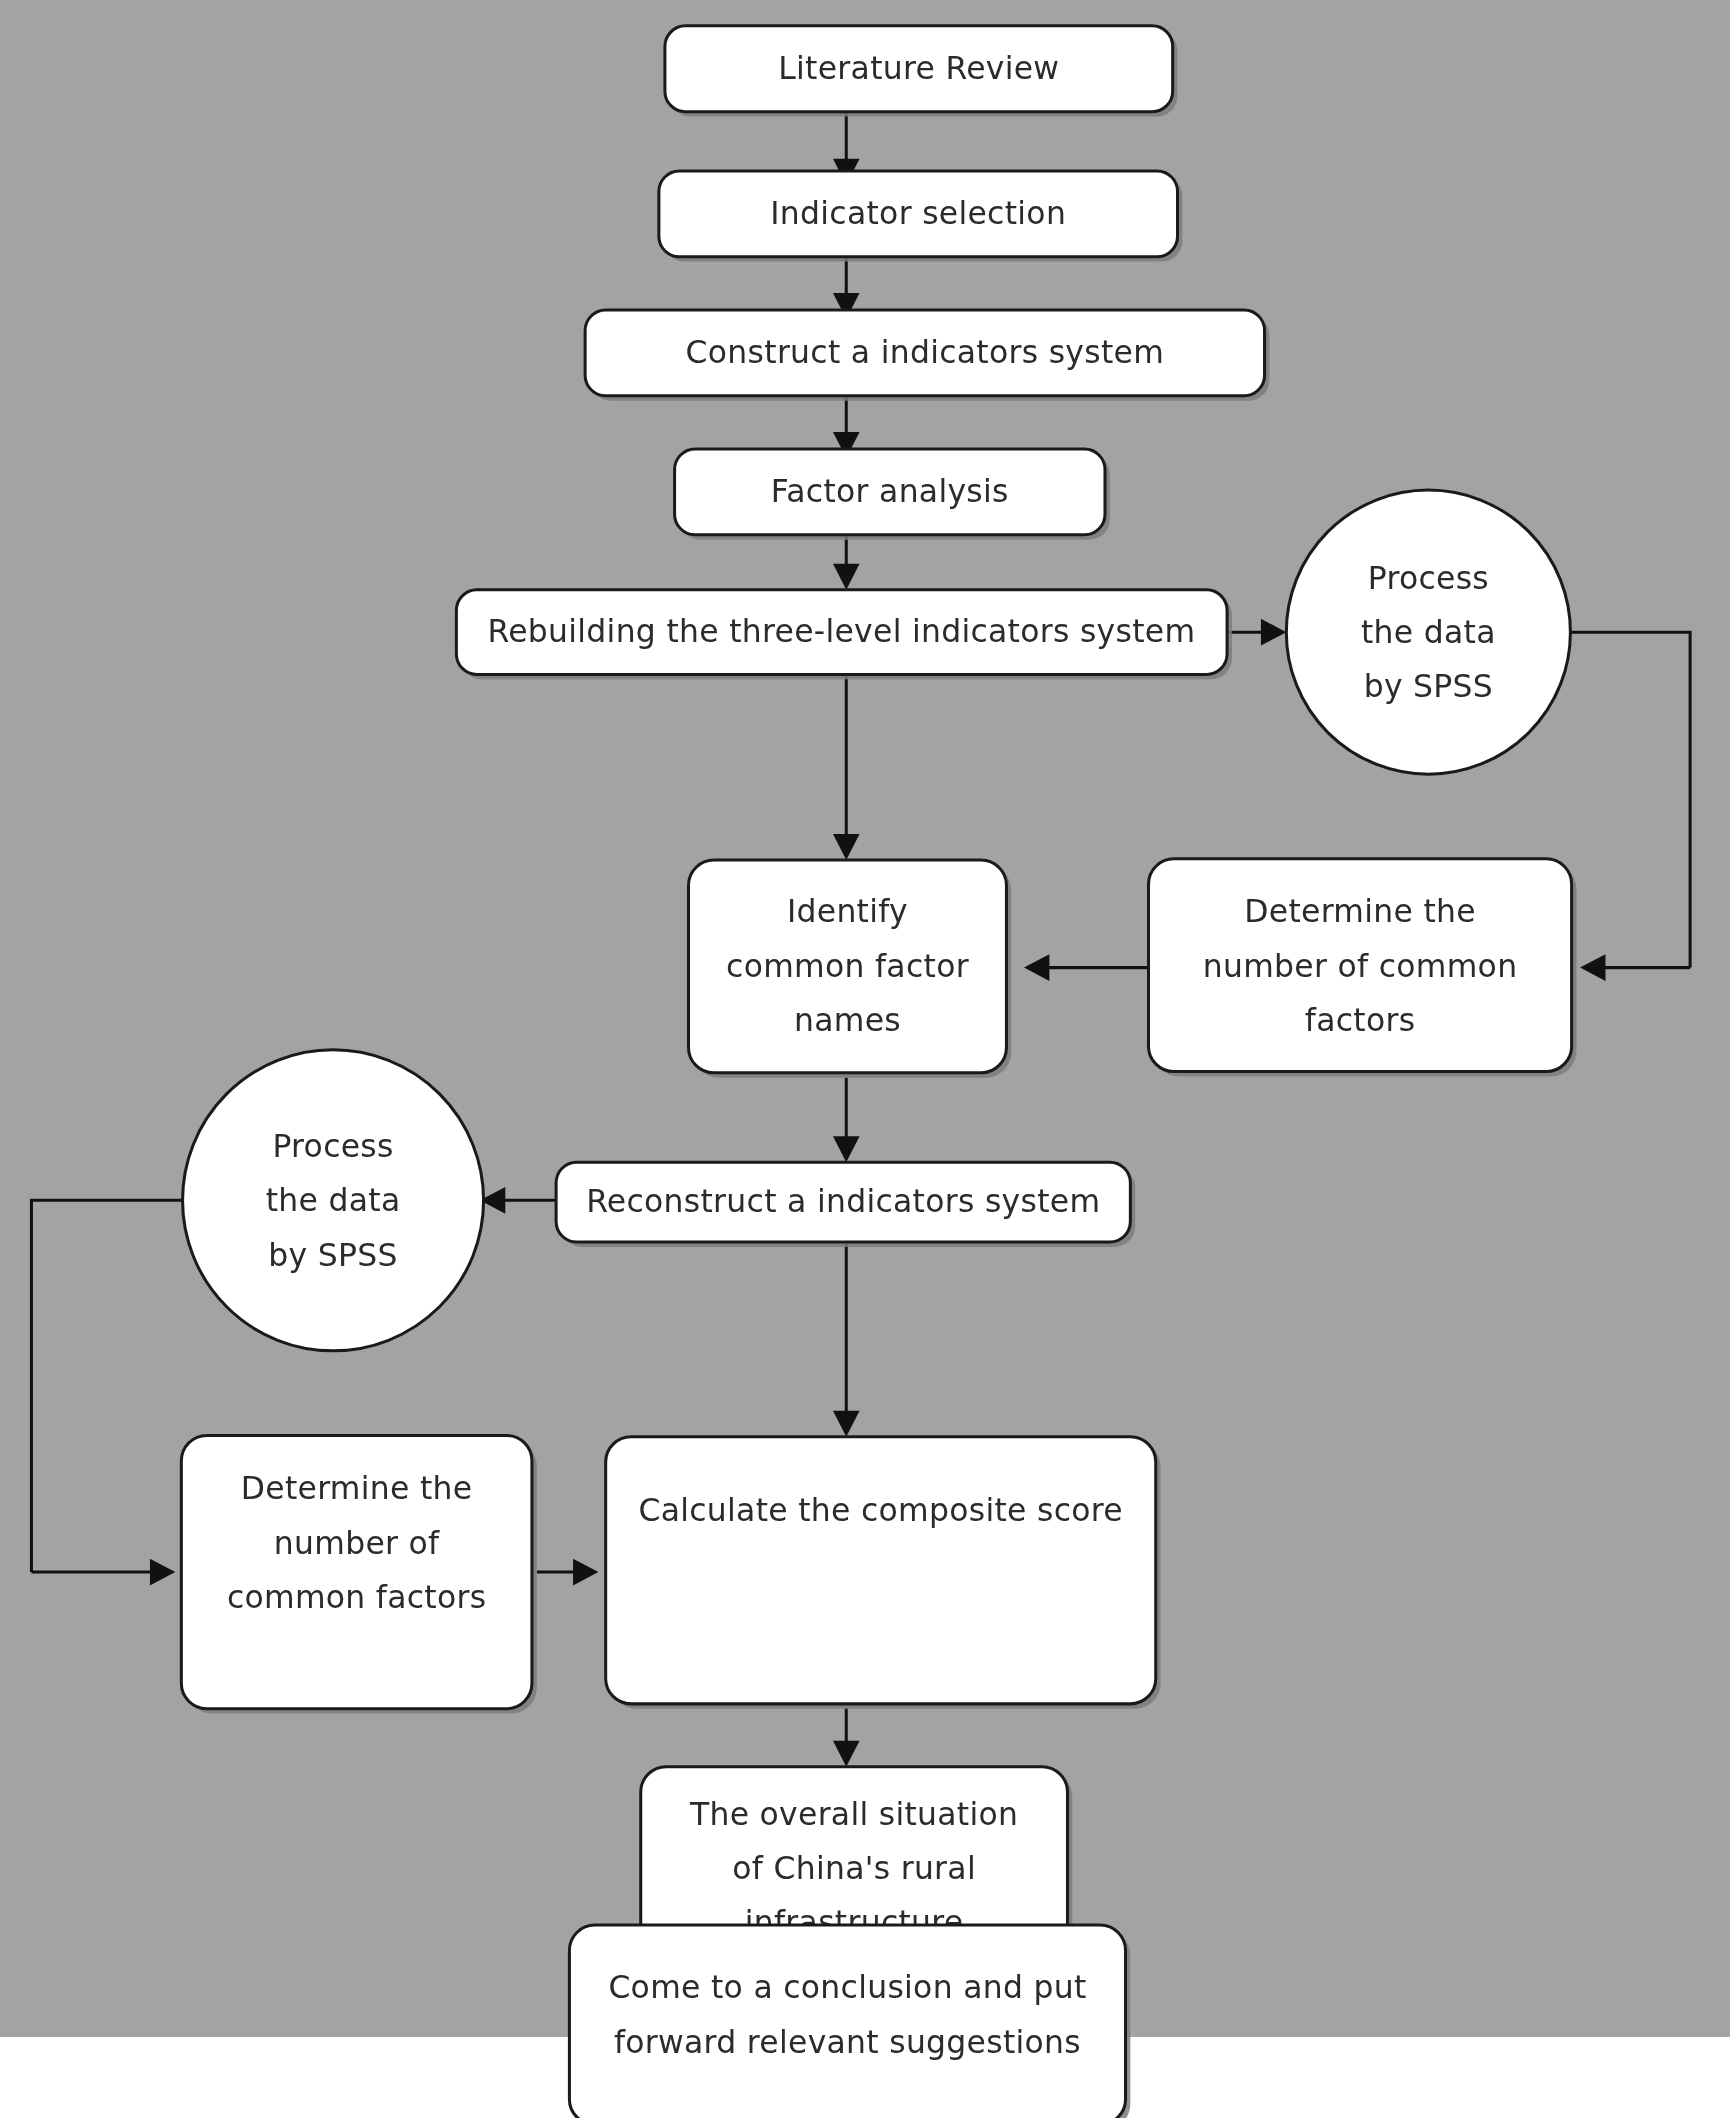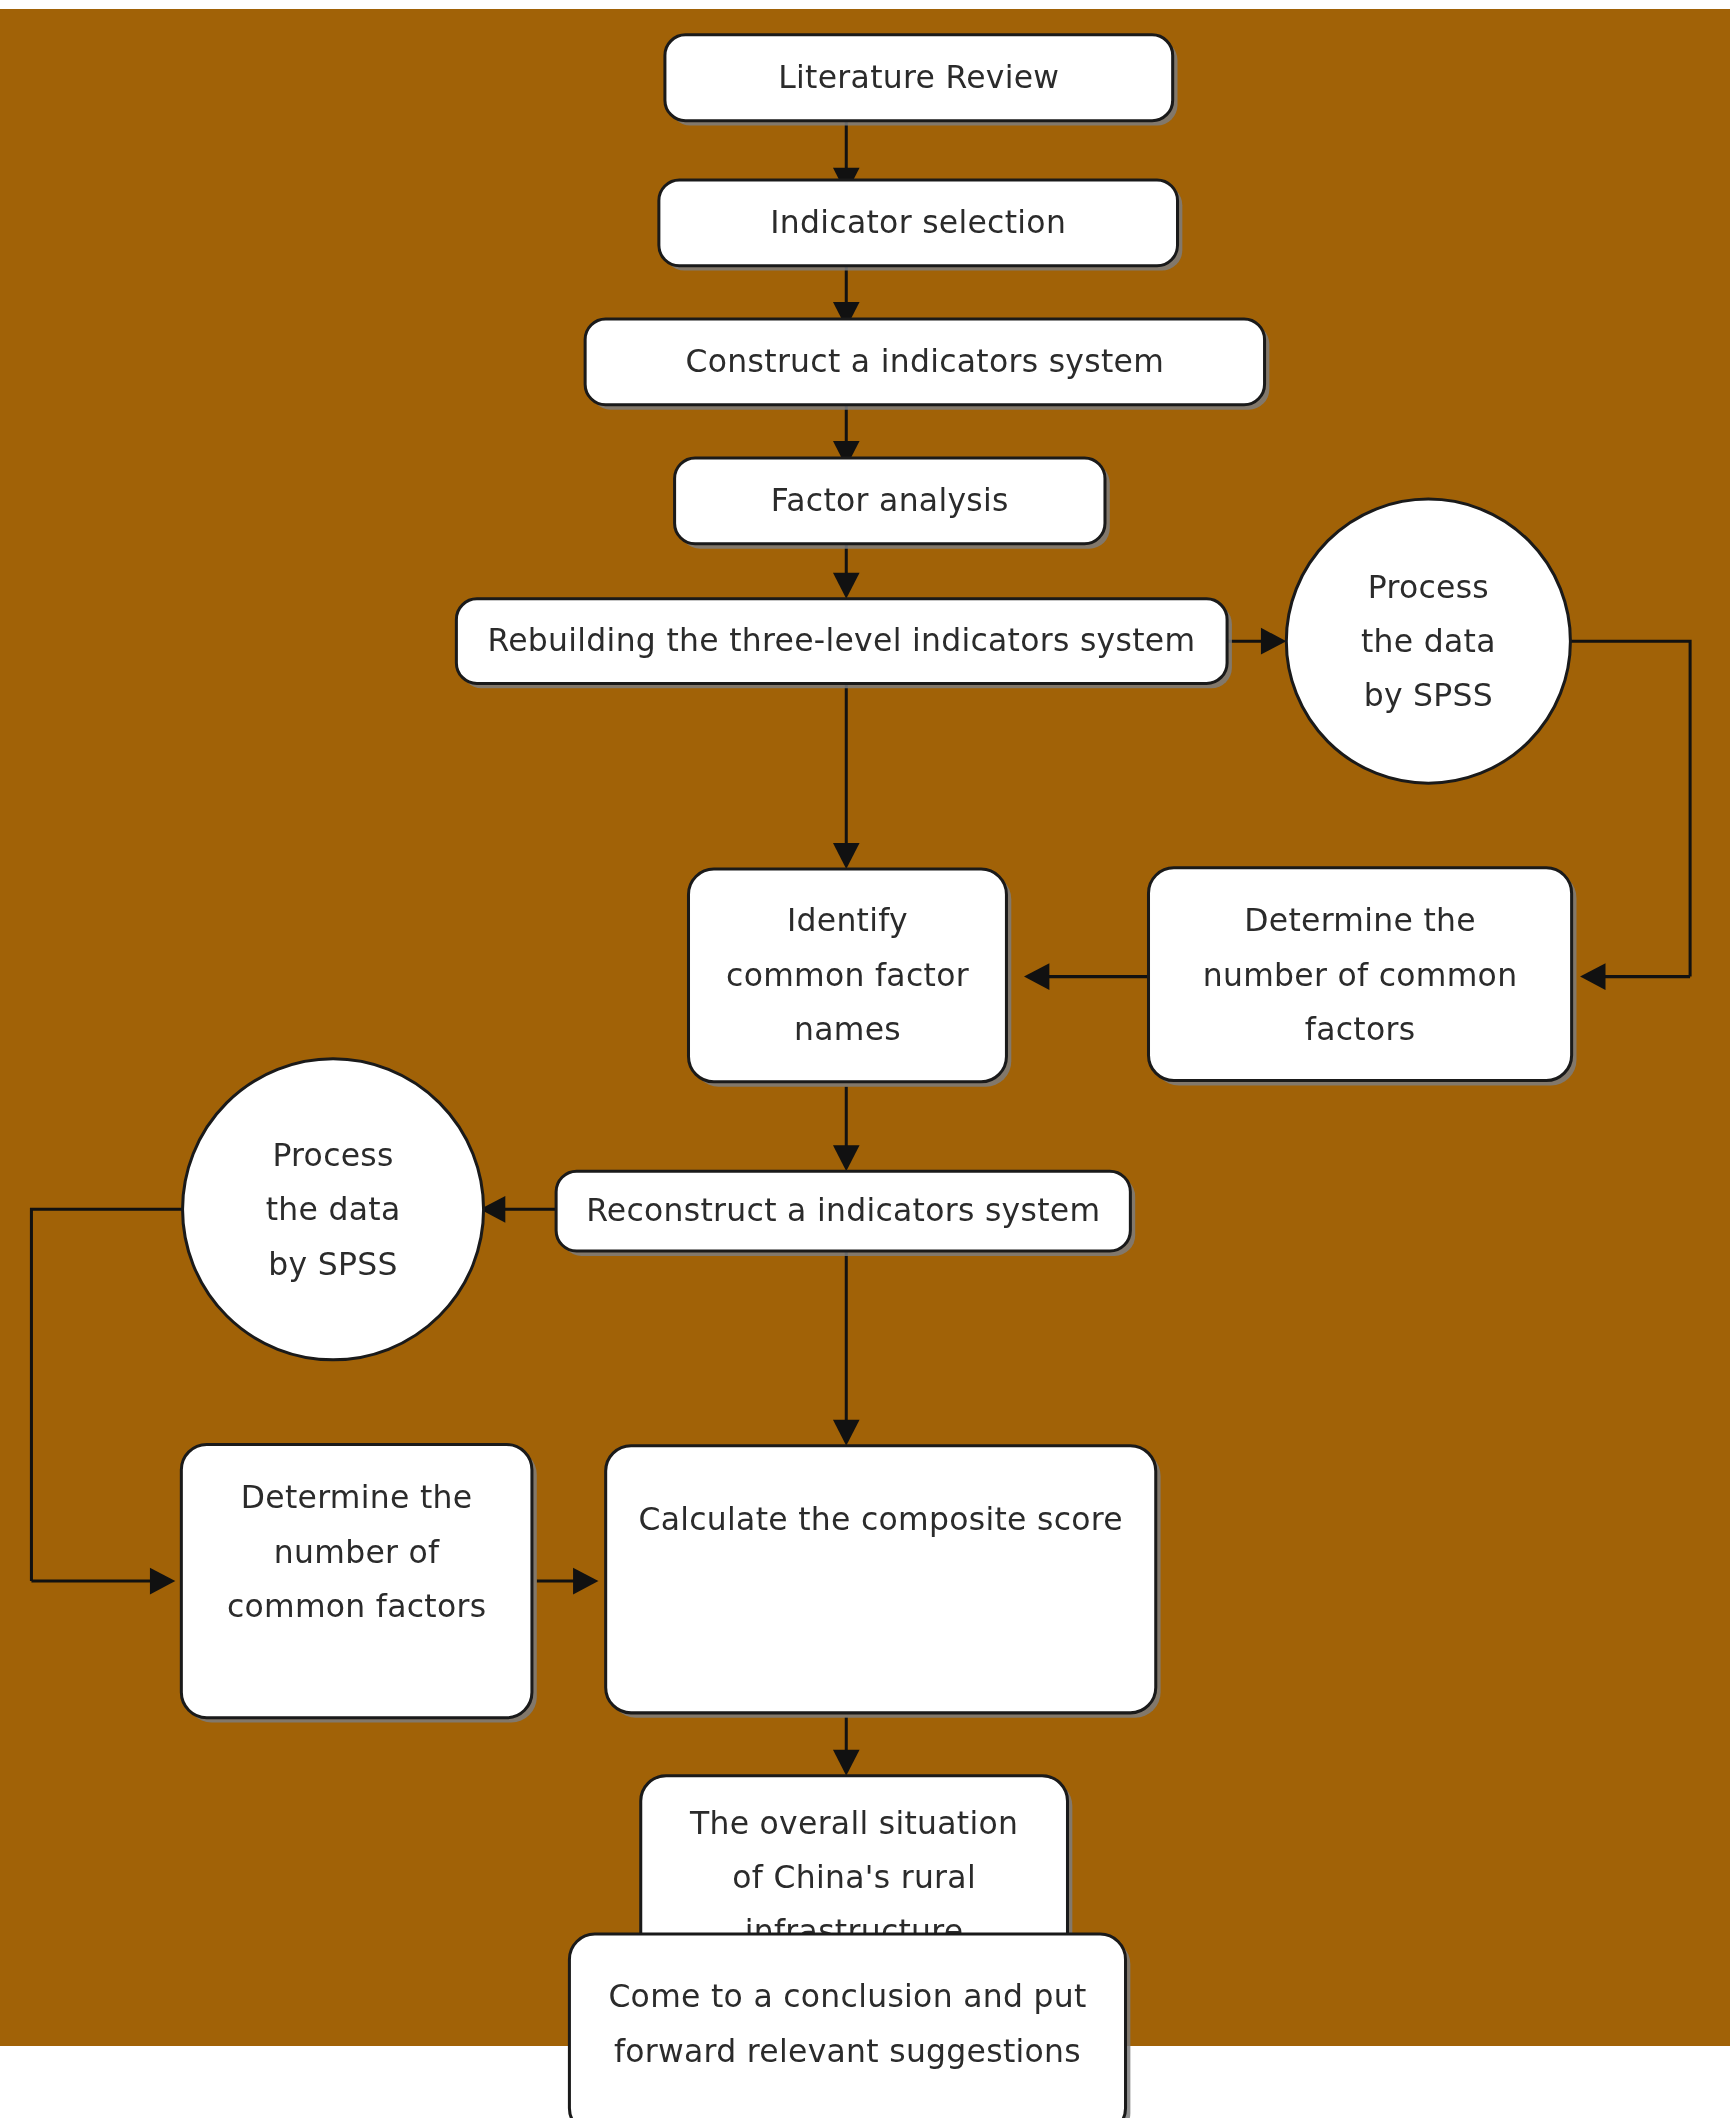--- a/index.html
+++ b/index.html
@@ -10,22 +10,21 @@
   body {
     width: 1730px;
     height: 2119px;
     font-family: "DejaVu Sans", sans-serif;
     overflow: hidden;
   }
   #flow-root {
     position: relative;
     width: 1730px;
     height: 2037px;
-    background: #a16207;
-    margin-top: 9px;
+    background: #a3a3a3;
   }
   svg.flow-canvas {
     position: absolute;
     top: 0; left: 0;
     width: 1730px;
     height: 2119px;
     display: block;
   }
   .node-shape {
     fill: #ffffff;

